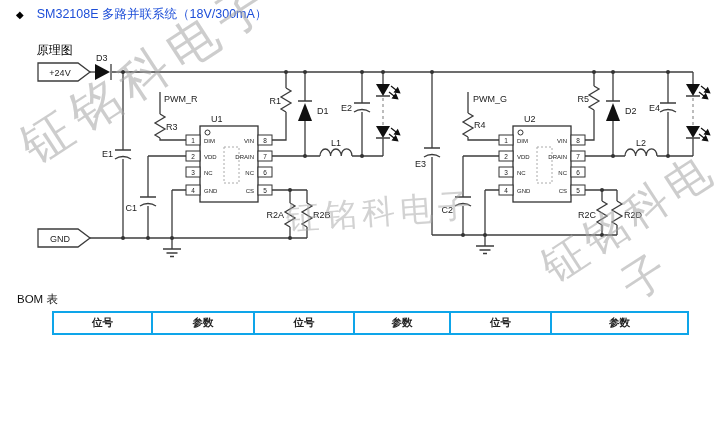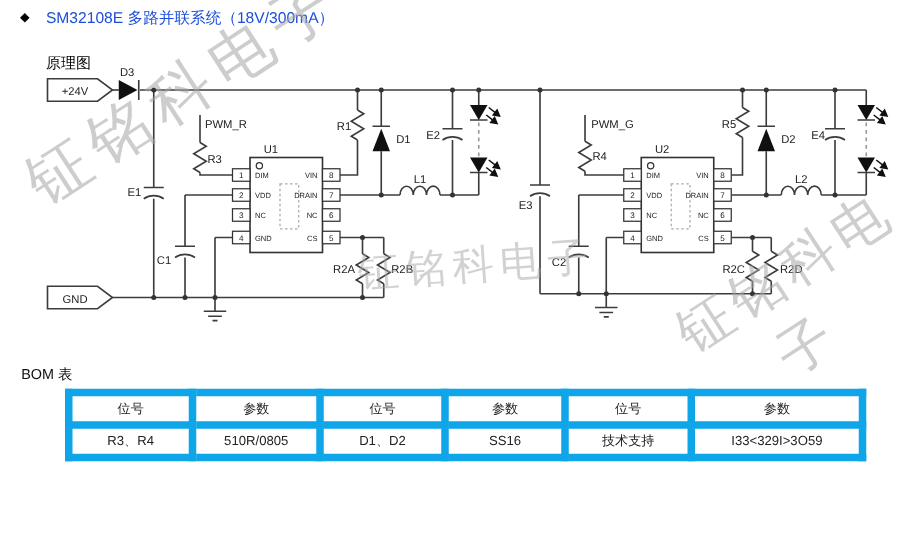--- a/index.html
+++ b/index.html
@@ -10,21 +10,21 @@
   .header{position:absolute;top:7px;left:16px;display:flex;align-items:flex-start;}
   .bullet{font-size:10px;line-height:15px;margin-right:13px;color:#000;}
   .title{font-size:12.5px;line-height:15px;color:#1d4ed8;}
   .subtitle{font-size:12px;margin-top:20px;color:#000000;}
   #schem{position:absolute;left:0;top:0;}
   .lbl{font-family:"Liberation Sans",sans-serif;fill:#222;}
   .pin{font-family:"Liberation Sans",sans-serif;fill:#222;}
   .bom-title{position:absolute;left:17px;top:292px;font-size:11.5px;color:#111;}
   table.bom{position:absolute;left:52px;top:311px;border-collapse:collapse;table-layout:fixed;}
   table.bom th,table.bom td{
-    border:6px solid #0ea5e9;height:20px;font-size:10.5px;font-weight:normal;
+    border:2px solid #0ea5e9;height:20px;font-size:10.5px;font-weight:bold;
     text-align:center;vertical-align:middle;padding:0 2px;color:#222;white-space:nowrap;overflow:hidden;
   }
   .wm{position:absolute;color:#a6a6a6;opacity:.55;white-space:nowrap;pointer-events:none;z-index:3;}
   .wm1{left:26px;top:118px;font-size:50px;letter-spacing:8px;transform:rotate(-33deg);transform-origin:0 50%;}
   .wm2{left:286px;top:190px;font-size:33px;letter-spacing:5px;transform:rotate(-4deg);opacity:.5;}
   .wm3a{left:546px;top:242px;font-size:44px;letter-spacing:5px;transform:rotate(-33deg);transform-origin:0 50%;}
   .wm3b{left:626px;top:260px;font-size:44px;transform:rotate(-33deg);transform-origin:0 50%;}
 </style>
 </head>
 <body>
@@ -276,22 +276,14 @@
       <tr id="bom-head">
         <th>位号</th>
         <th>参数</th>
         <th>位号</th>
         <th>参数</th>
         <th>位号</th>
         <th>参数</th>
       </tr>
     </thead>
   <tbody id="bom-body">
-      <tr>
-        <td>R3、R4</td>
-        <td>510R/0805</td>
-        <td>D1、D2</td>
-        <td>SS16</td>
-        <td>技术支持</td>
-        <td>I33&lt;329I&gt;3O59</td>
-      </tr>
     </tbody>
 </table>
 
 </body></html>

